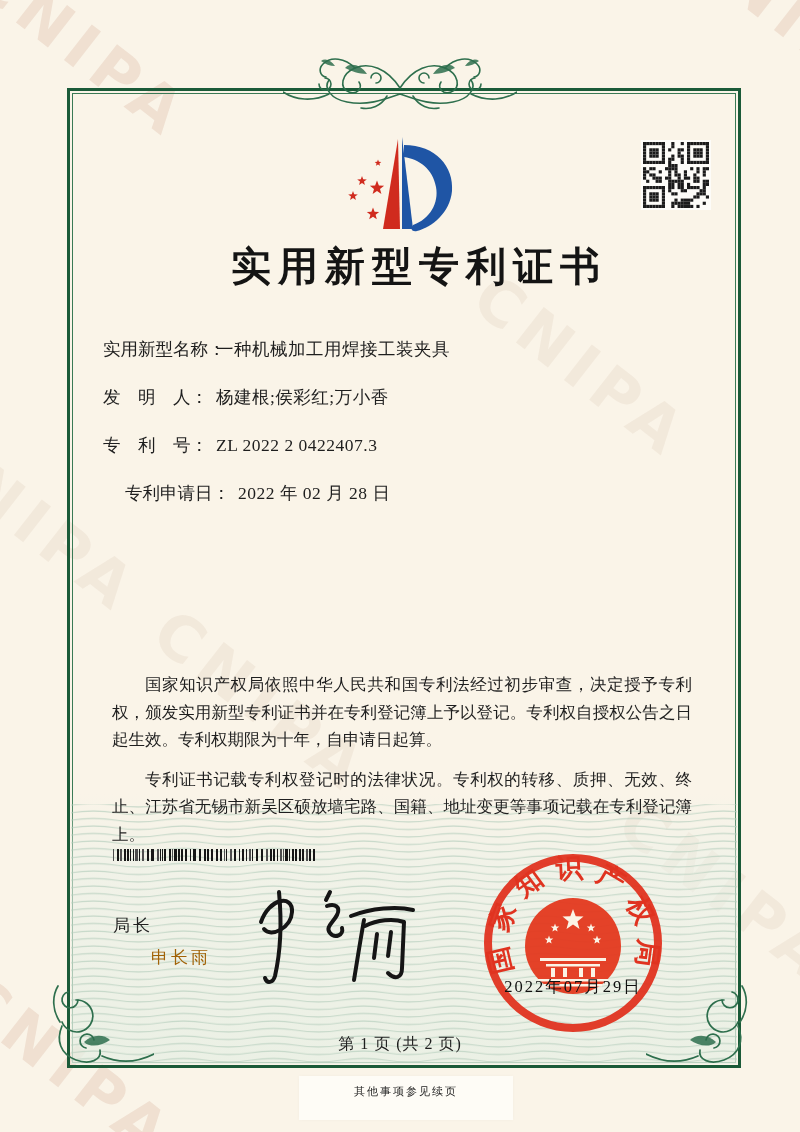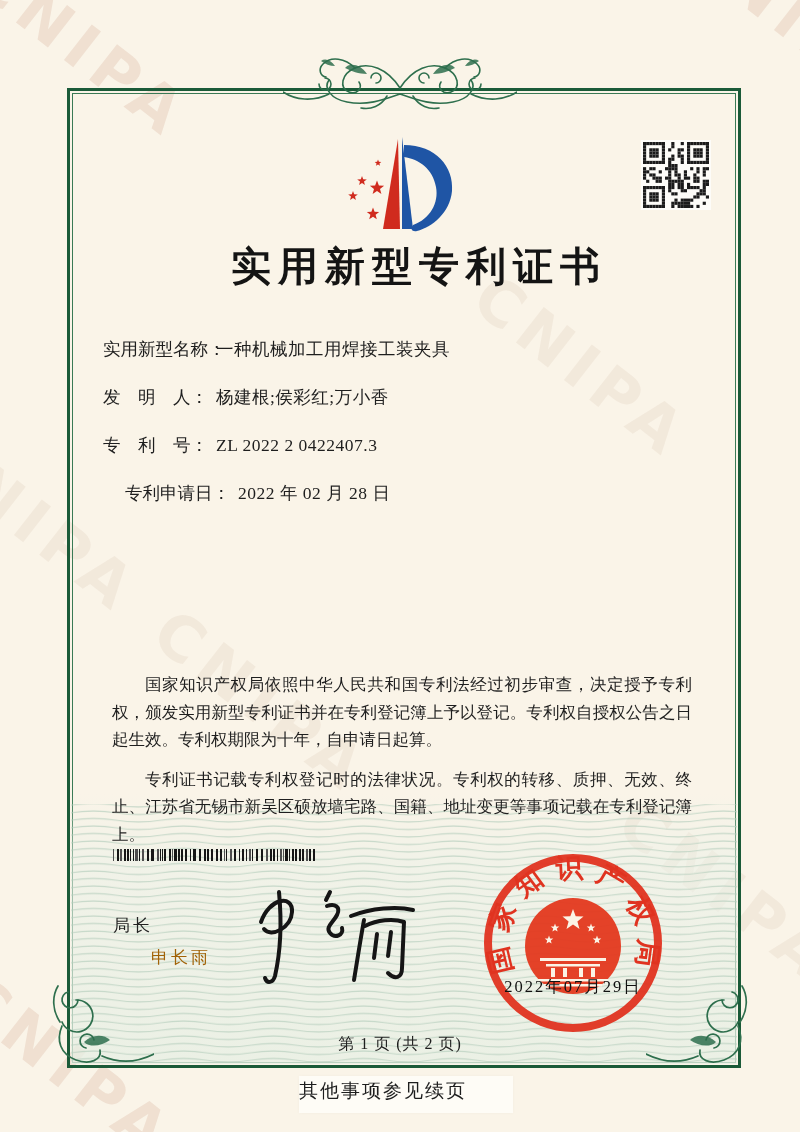--- a/index.html
+++ b/index.html
@@ -39,22 +39,22 @@
   .barcode{position:absolute;left:113px;top:849px;}
   .signer-title{position:absolute;left:113px;top:914px;font-size:17px;letter-spacing:3px;
                 font-family:"Liberation Sans","DejaVu Sans",sans-serif;color:#222;}
   .signer-name{position:absolute;left:113px;top:946px;font-size:17px;letter-spacing:3px;
                font-family:"Liberation Sans","DejaVu Sans",sans-serif;color:#a16207;margin-left:38px;}
   .signature{position:absolute;left:235px;top:886px;}
   .seal{position:absolute;left:478px;top:848px;width:190px;height:190px;}
   .seal-date{position:absolute;left:468px;top:976px;width:210px;text-align:center;
              font-size:16.5px;letter-spacing:2px;color:#101010;z-index:5;}
   .page-info{position:absolute;left:0;width:800px;top:1034px;text-align:center;font-size:16px;letter-spacing:1px;}
-  .cont-note{position:absolute;left:299px;top:1076px;width:214px;height:37px;line-height:30px;
-             background:#fefcf6;text-align:left;font-size:19px;letter-spacing:2px;box-shadow:0 0 4px rgba(0,0,0,0.03);}
+  .cont-note{position:absolute;left:299px;top:1076px;width:214px;height:44px;line-height:30px;
+             background:#fefcf6;text-align:center;font-size:11px;letter-spacing:2px;box-shadow:0 0 4px rgba(0,0,0,0.03);}
   .ornament-top{position:absolute;left:283px;top:52px;}
   .corner-bl{position:absolute;left:42px;top:980px;}
   .corner-br{position:absolute;left:646px;top:980px;transform:scaleX(-1);}
 </style>
 </head>
 <body>
 
 <div class="page">
 
   <span class="wm" style="left:-45px;top:10px;">CNIPA</span>

